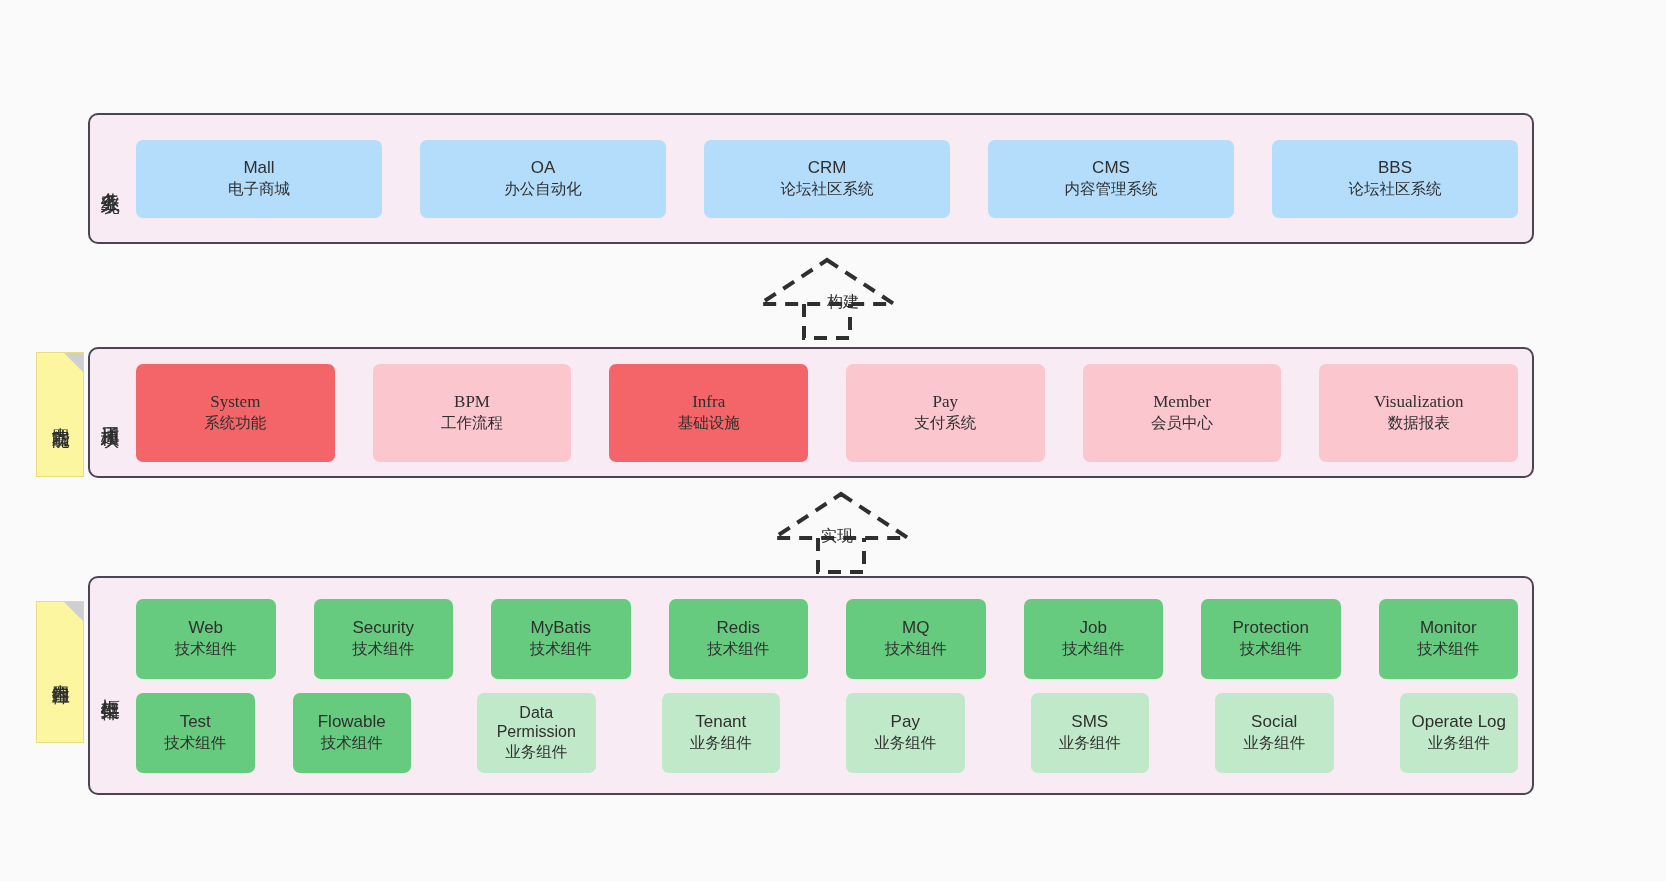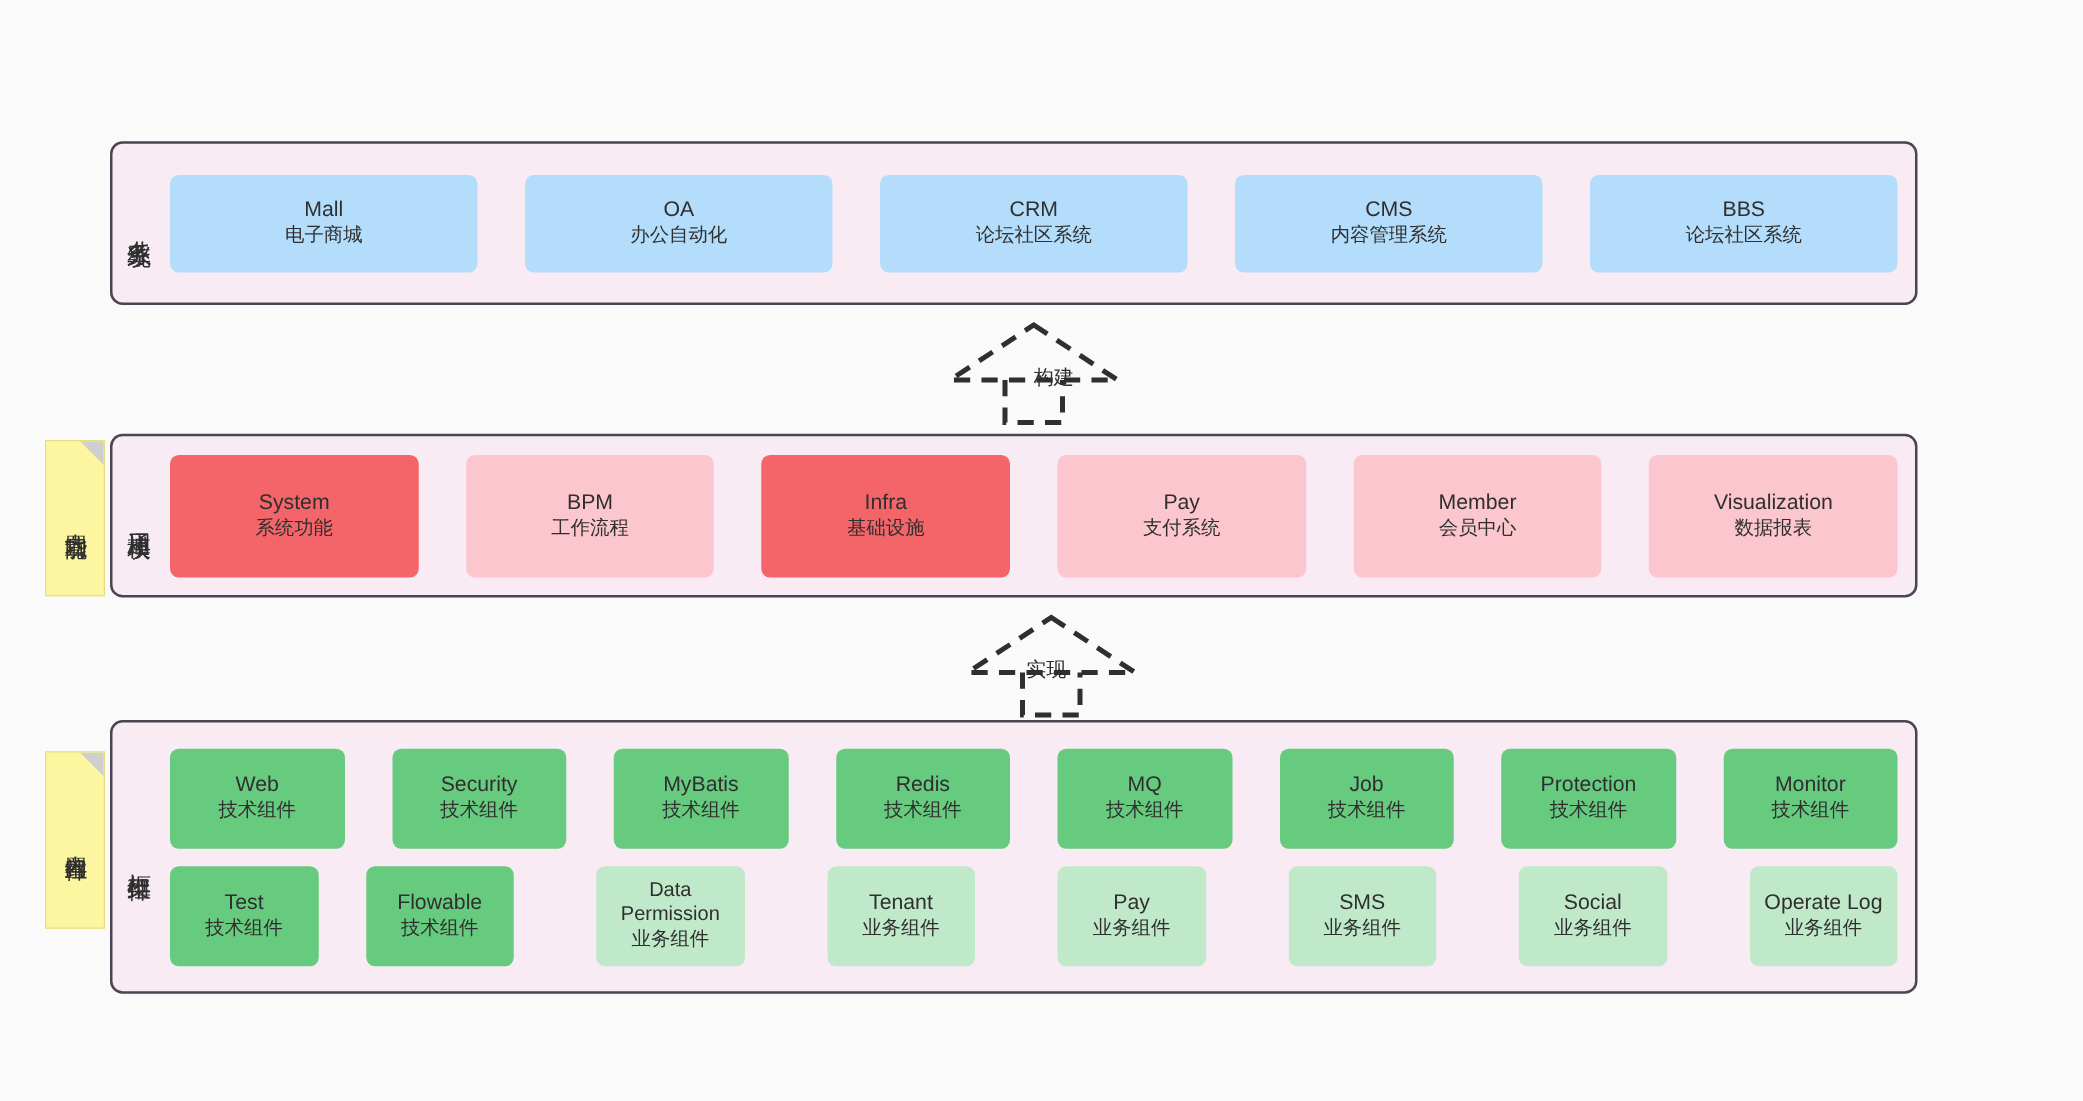--- a/index.html
+++ b/index.html
@@ -182,21 +182,21 @@
       <polygon points="69,2 136,46 2,46" fill="#fafafa" stroke="#2f2f2f" stroke-width="4" stroke-dasharray="13 9" stroke-linejoin="miter"></polygon>
 
       <polyline points="46,46 46,80 92,80 92,46" fill="none" stroke="#2f2f2f" stroke-width="4" stroke-dasharray="13 9"></polyline>
     </svg>
     <div class="arrow-label" style="left:49px; top:34px;margin-left:20px;">构建</div>
   </div>
 
   <div class="layer-panel" id="layer-1" style="left:88px; top:347px; width:1446px; height:131px;">
     <div class="layer-title">通用模块</div>
     <div class="layer-body">
-      <div class="layer-row" style="height:98px;">
+      <div class="layer-row" style="height:98px;font-family:Liberation Serif, serif;">
           <div class="card c-red">
             <div class="title-en">System</div>
             <div class="title-cn">系统功能</div>
           </div>
           <div class="card c-pink">
             <div class="title-en">BPM</div>
             <div class="title-cn">工作流程</div>
           </div>
           <div class="card c-red">
             <div class="title-en">Infra</div>

